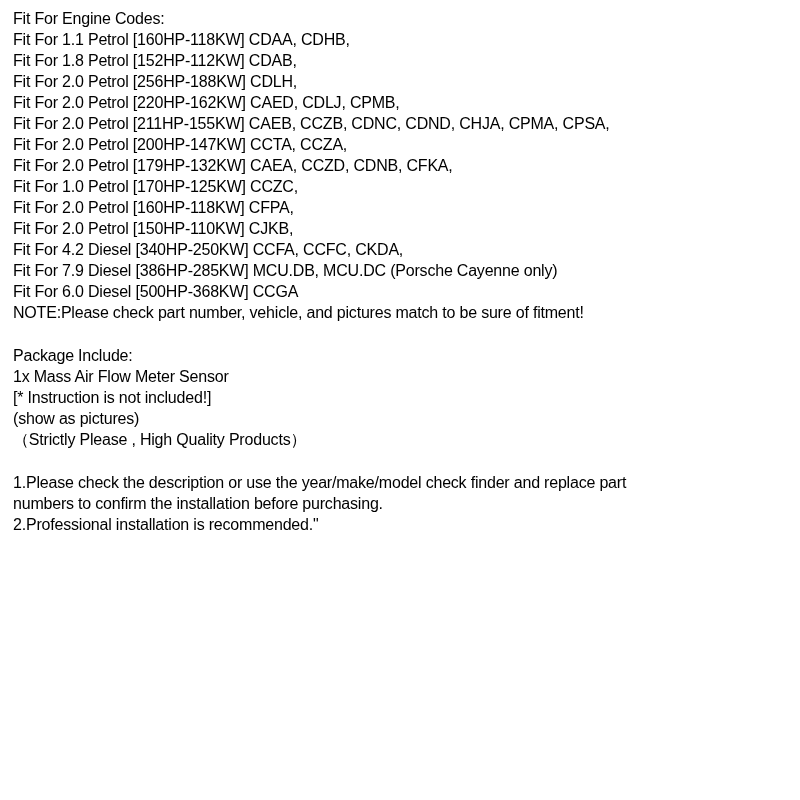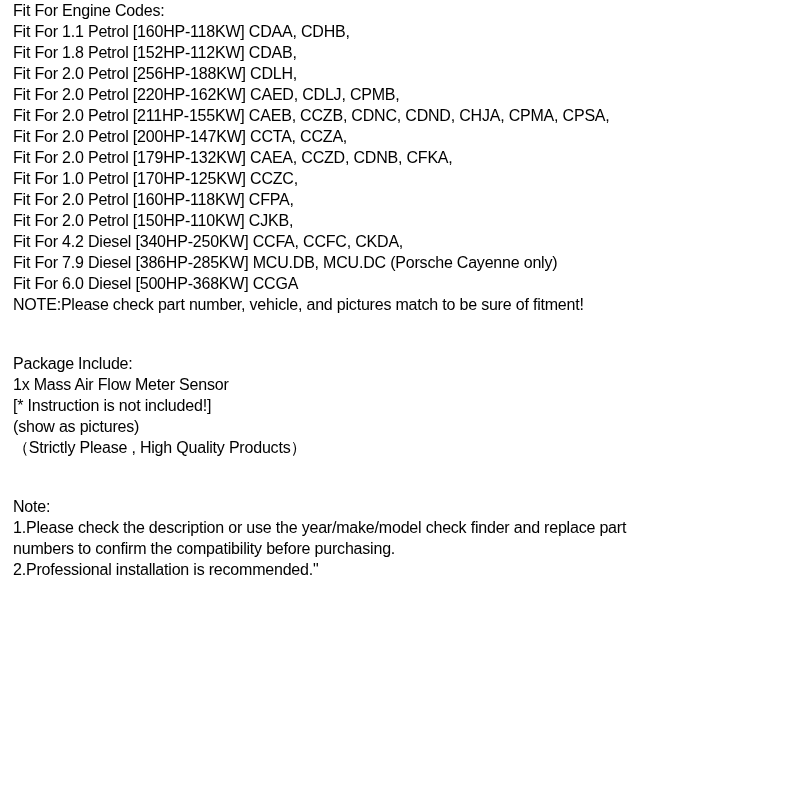--- a/index.html
+++ b/index.html
@@ -9,30 +9,30 @@
   }
   body {
     width: 800px;
     height: 800px;
     overflow: hidden;
   }
   .doc {
     box-sizing: border-box;
     width: 800px;
     height: 800px;
-    padding: 0 14px 0 13px;
+    padding: 8px 14px 0 13px;
     font-family: "Liberation Sans", sans-serif;
     font-size: 16px;
     line-height: 21px;
     color: #000000;
     font-weight: normal;
     letter-spacing: -0.2px;
   }
   .section { margin: 0; }
-  .section + .section { margin-top: 38px; }
+  .section + .section { margin-top: 22px; }
   .line {
     white-space: pre;
     min-height: 21px;
   }
 </style>
 </head>
 <body>
 
 <div class="doc">
   <div>
@@ -54,19 +54,18 @@
         <div class="line">NOTE:Please check part number, vehicle, and pictures match to be sure of fitment!</div>
       </div>
       <div class="section">
         <div class="line">Package Include:</div>
         <div class="line">1x Mass Air Flow Meter Sensor</div>
         <div class="line">[* Instruction is not included!]</div>
         <div class="line">(show as pictures)</div>
         <div class="line">（Strictly Please , High Quality Products）</div>
       </div>
       <div class="section">
-        <div class="line">Note:</div>
         <div class="line">1.Please check the description or use the year/make/model check finder and replace part</div>
-        <div class="line">numbers to confirm the compatibility before purchasing.</div>
+        <div class="line">numbers to confirm the installation before purchasing.</div>
         <div class="line">2.Professional installation is recommended."</div>
       </div>
     </div>
 </div>
 
 </body></html>

